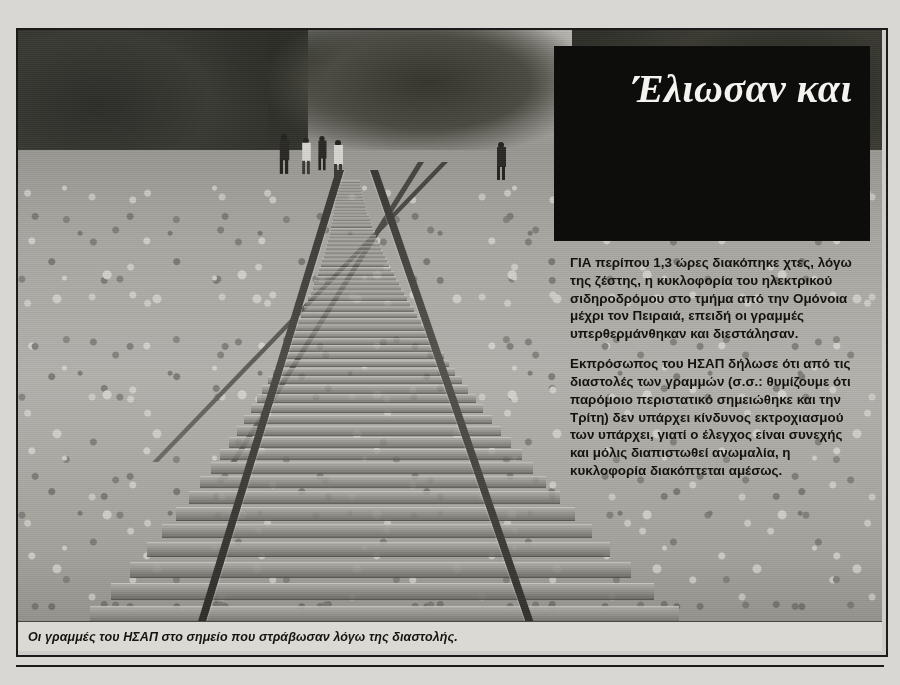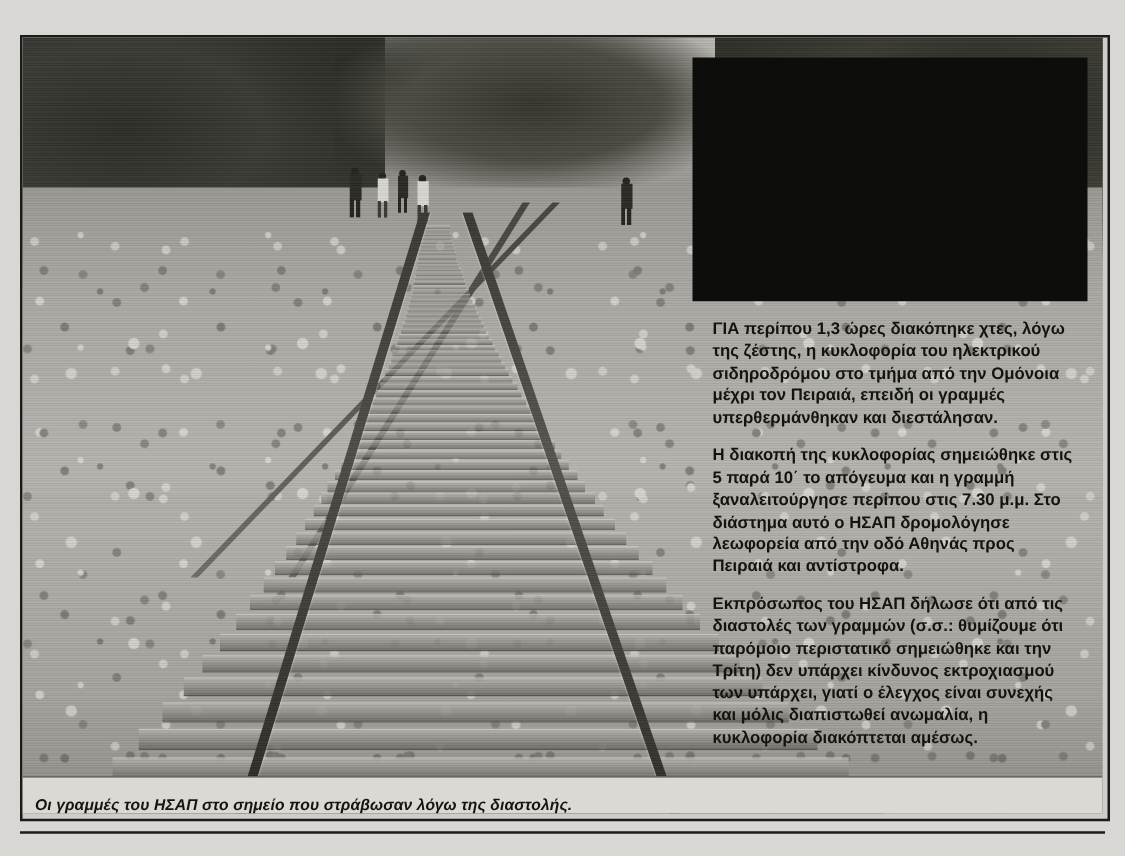--- a/index.html
+++ b/index.html
@@ -191,21 +191,21 @@
   
   .caption-bar {
     position: absolute;
     left: 0;
     bottom: 0;
     width: 864px;
     height: 30px;
     background: #dbd9d4;
     border-top: 1px solid #4a4a45;
     display: flex;
-    align-items: flex-end;
+    align-items: center;
     padding-left: 10px;
     box-sizing: border-box;
     margin-top: 27px;
   }
   .caption-bar span {
     font-family: "Liberation Sans", sans-serif;
     font-size: 12.5px;
     font-weight: bold;
     font-style: italic;
     color: #15150f;
@@ -375,24 +375,24 @@
       </div>
 
       <div class="grain"></div>
 
       <div class="caption-bar">
         <span>Οι γραμμές του ΗΣΑΠ στο σημείο που στράβωσαν λόγω της διαστολής.</span>
       </div>
     </div>
 
     <div class="headline-box">
+      <div class="line">Έλιωσαν και</div>
     </div>
 
     <div class="text-col">
       <p>ΓΙΑ περίπου 1,3 ώρες διακόπηκε χτες, λόγω της ζέστης, η κυκλοφορία του ηλεκτρικού σιδηροδρόμου στο τμήμα από την Ομόνοια μέχρι τον Πειραιά, επειδή οι γραμμές υπερθερμάνθηκαν και διεστάλησαν.</p>
-      <p>Η διακοπή της κυκλοφορίας σημειώθηκε στις 5 παρά 10΄ το απόγευμα και η γραμμή ξαναλειτούργησε περίπου στις 7.30 μ.μ. Στο διάστημα αυτό ο ΗΣΑΠ δρομολόγησε λεωφορεία από την οδό Αθηνάς προς Πειραιά και αντίστροφα.</p>
       <p>Εκπρόσωπος του ΗΣΑΠ δήλωσε ότι από τις διαστολές των γραμμών (σ.σ.: θυμίζουμε ότι παρόμοιο περιστατικό σημειώθηκε και την Τρίτη) δεν υπάρχει κίνδυνος εκτροχιασμού των υπάρχει, γιατί ο έλεγχος είναι συνεχής και μόλις διαπιστωθεί ανωμαλία, η κυκλοφορία διακόπτεται αμέσως.</p>
     </div>
 
   </div>
 
   <div class="bottom-rule"></div>
 </div>
 
 </body></html>

